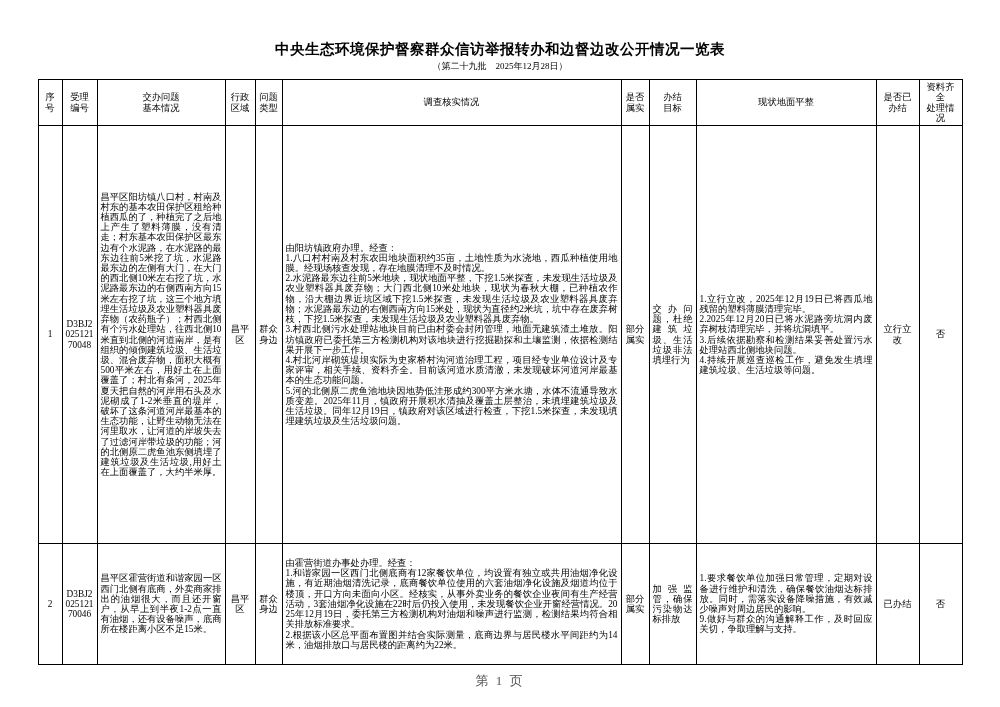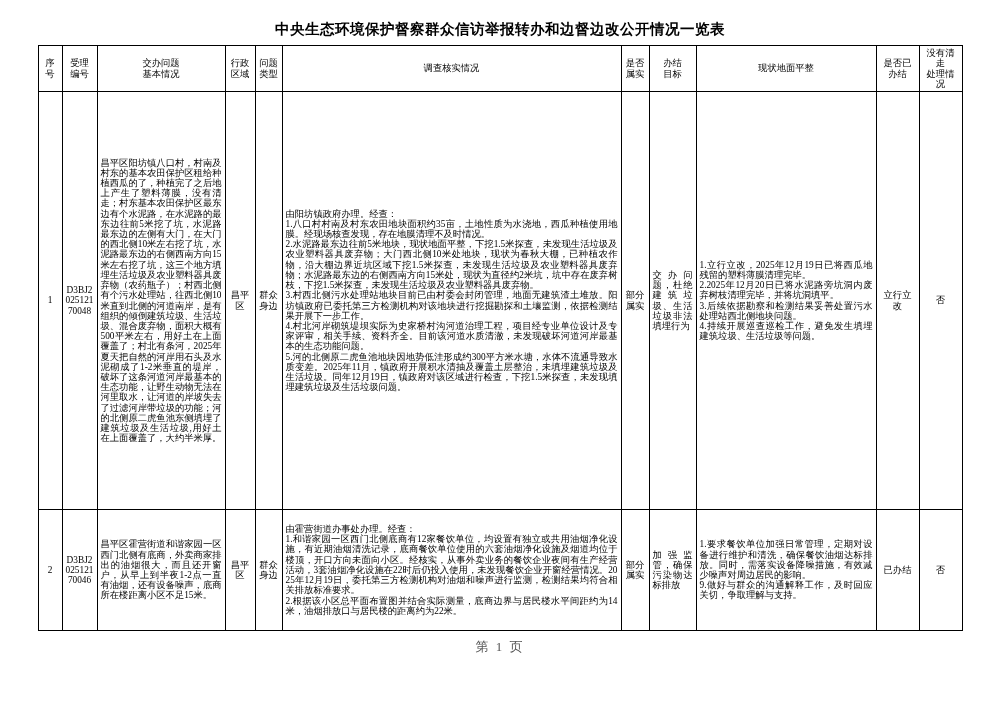--- a/index.html
+++ b/index.html
@@ -1,21 +1,21 @@
 <!DOCTYPE html>
 <html><head>
 <meta charset="utf-8">
 <style>
   html, body { margin: 0; padding: 0; background: #ffffff; }
   body {
     width: 1000px; height: 707px;
     font-family: "Liberation Serif", "DejaVu Serif", serif;
     color: #000; position: relative; overflow: hidden;
   }
-  .page { padding-top: 20px; }
+  .page { padding-top: 40px; }
   .title {
     text-align: center; font-size: 14.5px; font-weight: bold;
     letter-spacing: 0.5px; line-height: 19px;
   }
   .subtitle { text-align: center; font-size: 9px; line-height: 13px; margin-top: 1px; }
   table.report {
     border-collapse: collapse; table-layout: fixed;
     margin: 6px auto 0 auto; width: 924px;
   }
   table.report th, table.report td {
@@ -37,20 +37,21 @@
     text-align: center; font-size: 13px; color: #555;
     margin-top: 7px; letter-spacing: 2px;
   }
 </style>
 </head>
 <body>
 
 <div class="page">
 
   <div class="title">中央生态环境保护督察群众信访举报转办和边督边改公开情况一览表</div>
+  <div class="subtitle">（第二十九批　2025年12月28日）</div>
 
   <table class="report">
     <colgroup>
       <col style="width:24px">
         <col style="width:35px">
         <col style="width:128px">
       <col style="width:30px">
         <col style="width:27px">
         <col style="width:339px">
       <col style="width:28px">
@@ -72,21 +73,21 @@
         <th>问题
 类型</th>
         <th>调查核实情况</th>
         <th>是否
 属实</th>
         <th>办结
 目标</th>
         <th>现状地面平整</th>
         <th>是否已
 办结</th>
-        <th>没有清走
+        <th>资料齐全
 处理情况</th>
       </tr>
 
       <tr class="row1">
         <td class="c">1</td>
         <td class="code">D3BJ202512170048</td>
         <td class="j">昌平区阳坊镇八口村，村南及村东的基本农田保护区租给种植西瓜的了，种植完了之后地上产生了塑料薄膜，没有清走；村东基本农田保护区最东边有个水泥路，在水泥路的最东边往前5米挖了坑，水泥路最东边的左侧有大门，在大门的西北侧10米左右挖了坑，水泥路最东边的右侧西南方向15米左右挖了坑，这三个地方填埋生活垃圾及农业塑料器具废弃物（农药瓶子）；村西北侧有个污水处理站，往西北侧10米直到北侧的河道南岸，是有组织的倾倒建筑垃圾、生活垃圾、混合废弃物，面积大概有500平米左右，用好土在上面覆盖了；村北有条河，2025年夏天把自然的河岸用石头及水泥砌成了1-2米垂直的堤岸，破坏了这条河道河岸最基本的生态功能，让野生动物无法在河里取水，让河道的岸坡失去了过滤河岸带垃圾的功能；河的北侧原二虎鱼池东侧填埋了建筑垃圾及生活垃圾,用好土在上面覆盖了，大约半米厚。</td>
         <td class="c">昌平区</td>
         <td class="c">群众身边</td>
         <td class="j">由阳坊镇政府办理。经查：

